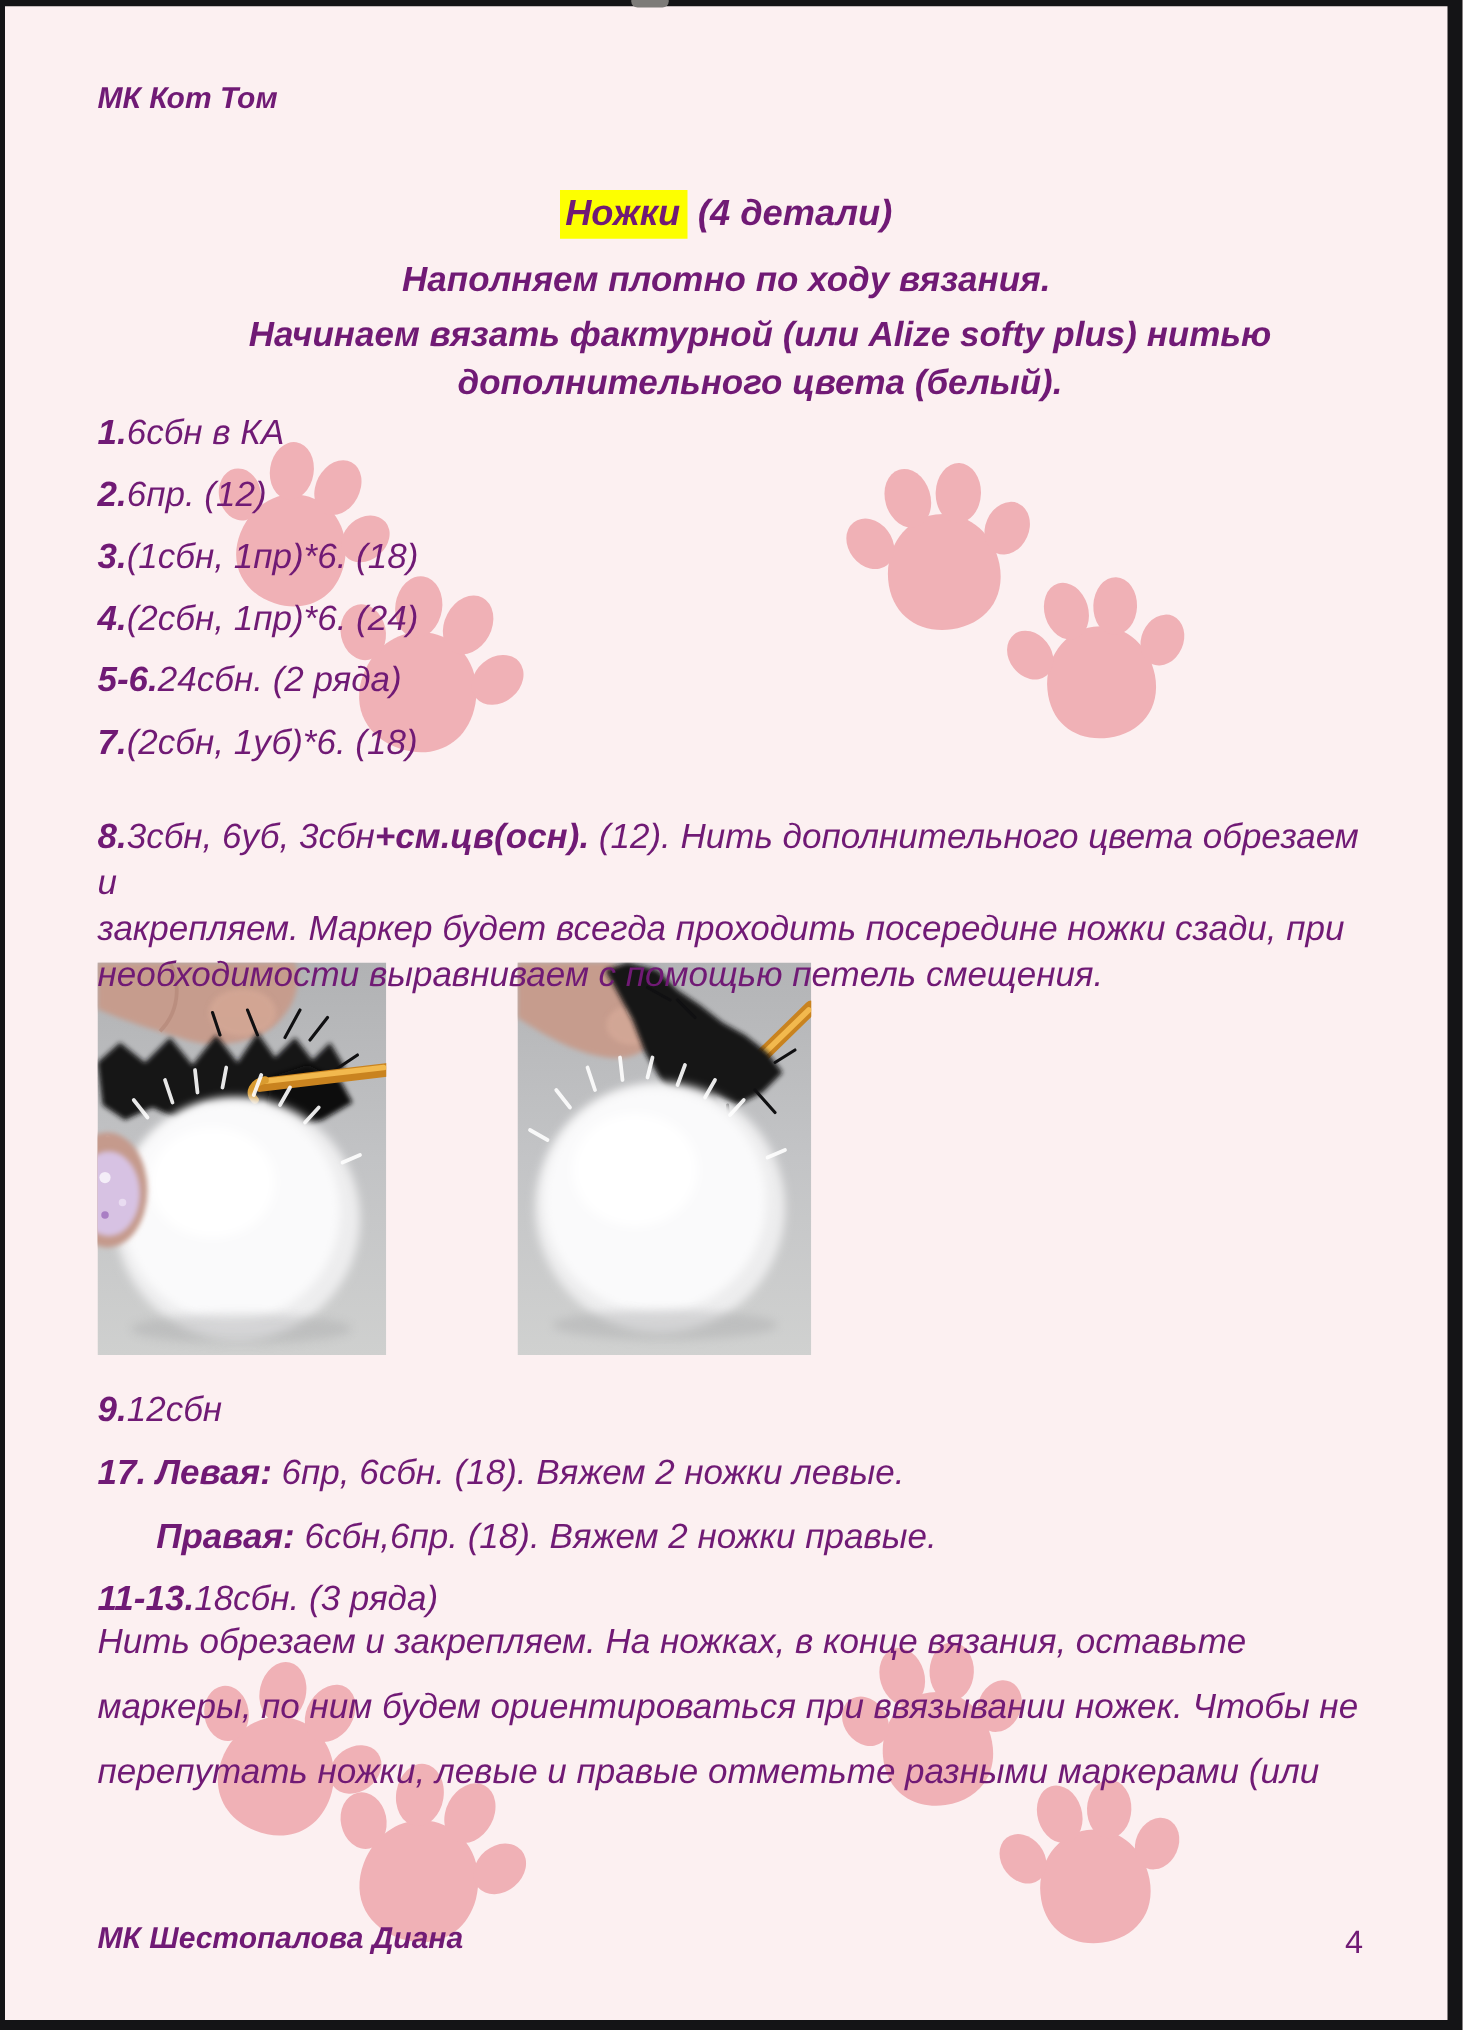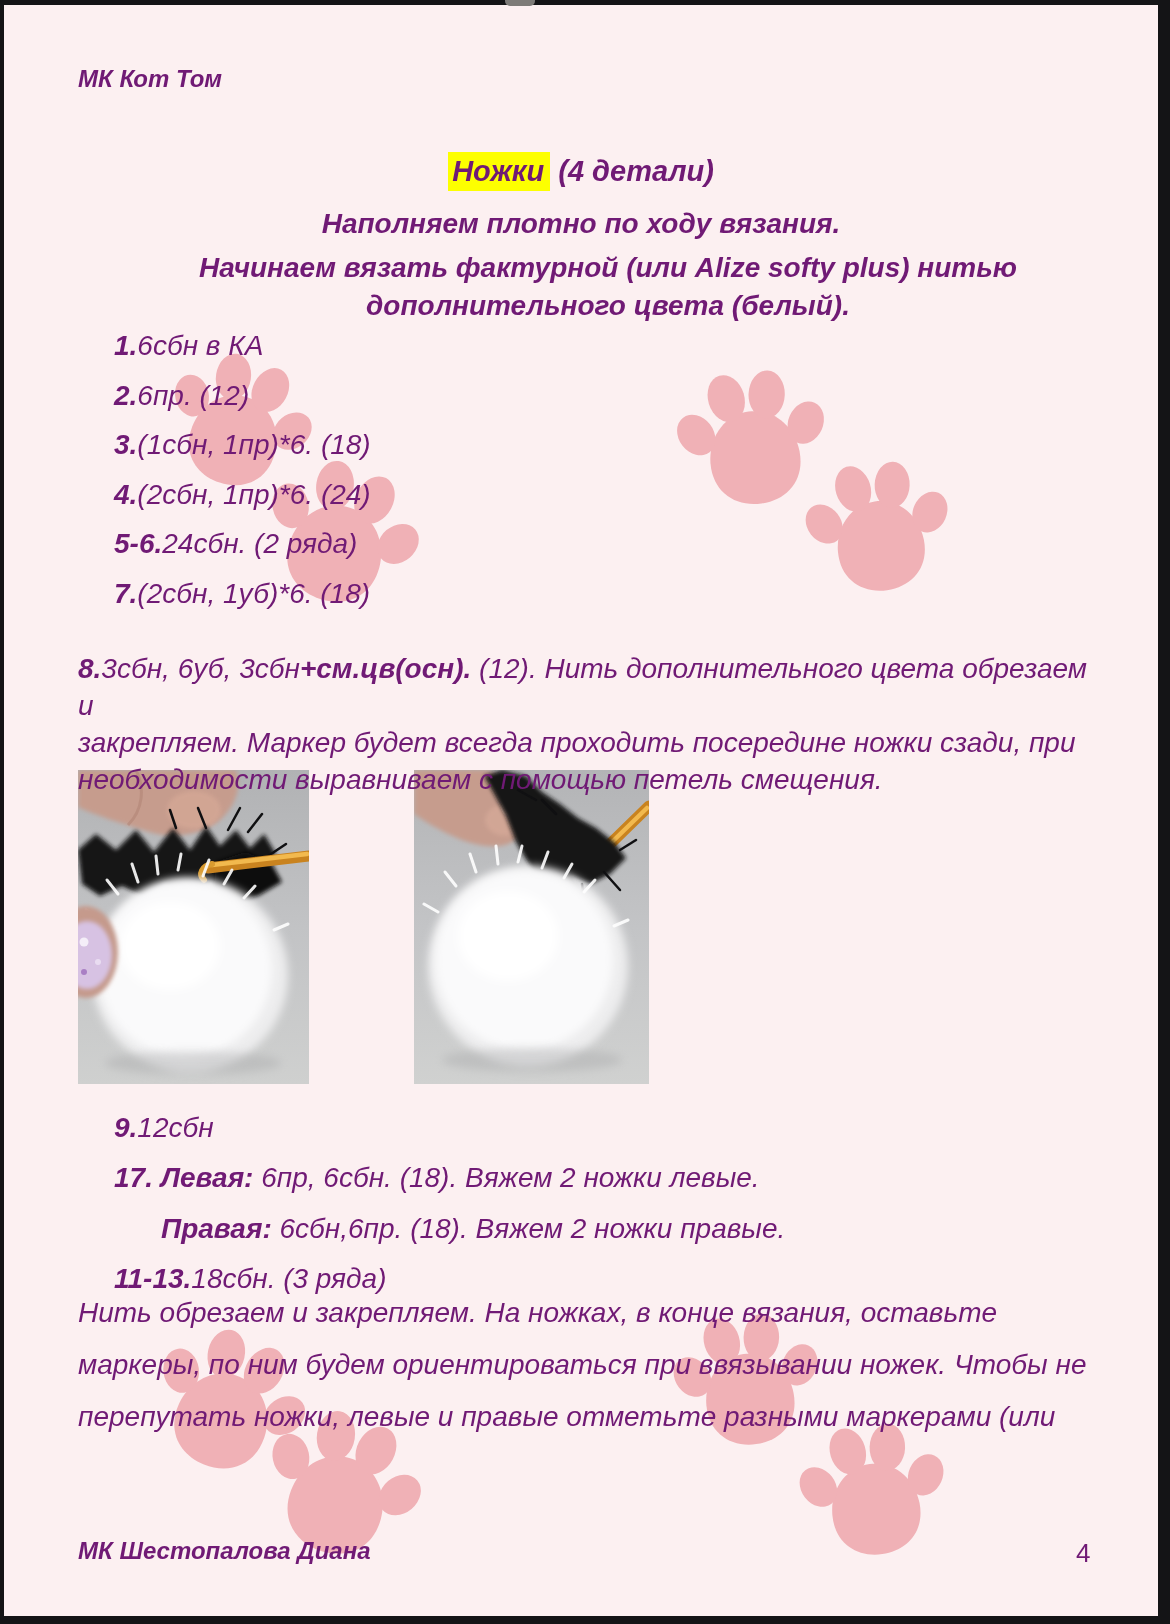--- a/index.html
+++ b/index.html
@@ -16,21 +16,21 @@
     position:absolute; left:505px; top:0; width:30px; height:6px;
     background:#7d7b78; border-radius:0 0 5px 5px; z-index:5;
   }
   .paws { position:absolute; left:0; top:0; z-index:1; }
   .txt { position:absolute; z-index:3; color:#701a75; font-style:italic; }
   .header-line { left:74px; top:60px; font-size:24px; font-weight:bold; }
   .doc-title { left:0; top:138px; width:100%; text-align:center; font-size:29px; font-weight:bold;margin-top:12px; }
   .doc-title .hl { background:#fdff00; padding:3px 6px 4px 4px; }
   .intro-1 { left:0; top:191px; width:100%; text-align:center; font-size:28px; font-weight:bold;margin-top:12px; }
   .intro-2 { left:0; top:244px; width:100%; text-align:center; font-size:28px; font-weight:bold; line-height:38px;padding-left:27px; }
-  .step { left:74px; font-size:28px;margin-left:36px; }
+  .step { left:74px; font-size:28px; }
   .step .num { font-weight:bold; }
   .para { left:74px; font-size:28px; line-height:37px; }
   .para .num, .para .b { font-weight:bold; }
   .note-para { left:74px; font-size:28px; line-height:52px; }
   .photo { position:absolute; z-index:2; }
   .footer-author { left:74px; top:1532px; font-size:24px; font-weight:bold; }
   .page-num { left:1072px; top:1533px; font-size:26px; font-style:normal; }
 </style>
 </head>
 <body>

